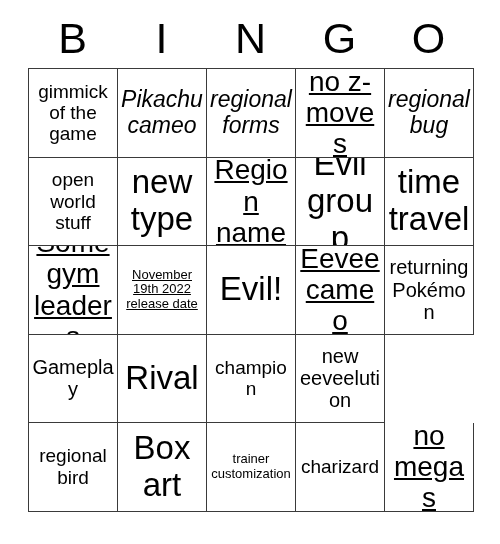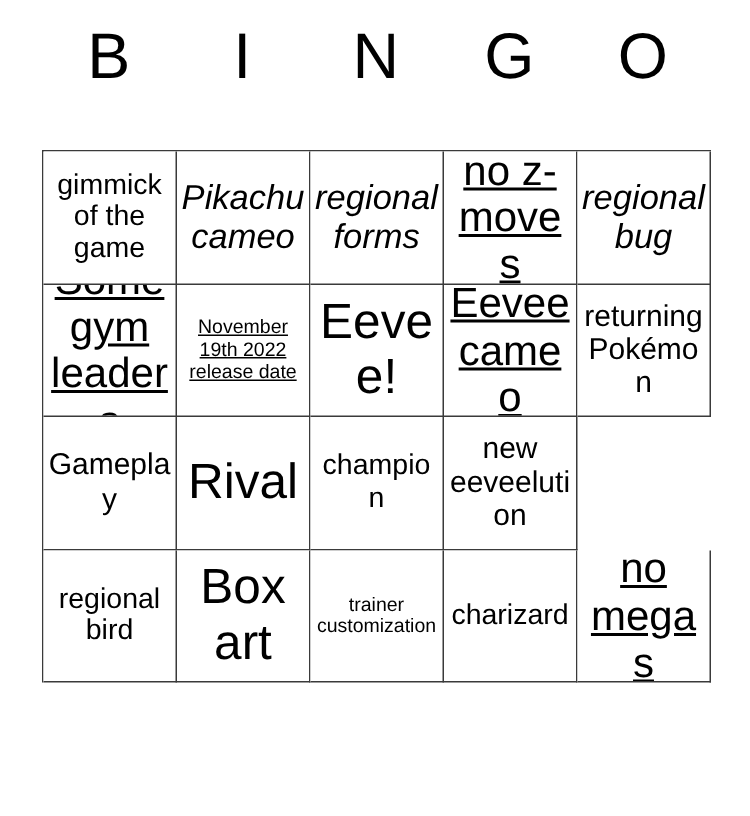--- a/index.html
+++ b/index.html
@@ -33,21 +33,20 @@
     font-weight: normal;
     line-height: 1;
     color: #000000;
     letter-spacing: 0;
   }
   .grid {
     width: 445px;
     border-top: 1.5px solid #3a3a3a;
     border-left: 1.5px solid #3a3a3a;
     box-sizing: content-box;
-    margin-top: 32px;
   }
   .grid-row {
     display: flex;
     width: 445px;
   }
   .cell {
     width: 89px;
     height: 88.5px;
     box-sizing: border-box;
     border-right: 1.5px solid #3a3a3a;
@@ -102,30 +101,47 @@
           <span class="cell-text">regional forms</span>
         </div>
       <div class="cell fs-xl">
           <span class="cell-text">no z-moves</span>
         </div>
       <div class="cell fs-lg">
           <span class="cell-text">regional bug</span>
         </div>
     </div>
 
+    <div class="grid-row">
+      <div class="cell fs-md">
+          <span class="cell-text">open world stuff</span>
+        </div>
+      <div class="cell fs-xxl">
+          <span class="cell-text">new type</span>
+        </div>
+      <div class="cell fs-xl">
+          <span class="cell-text">Region name</span>
+        </div>
+      <div class="cell fs-xxl">
+          <span class="cell-text">Evil group</span>
+        </div>
+      <div class="cell fs-xxl">
+          <span class="cell-text">time travel</span>
+        </div>
+    </div>
 
     <div class="grid-row">
       <div class="cell fs-xl">
           <span class="cell-text">Some gym leaders</span>
         </div>
       <div class="cell fs-xs">
           <span class="cell-text">November 19th 2022 release date</span>
         </div>
       <div class="cell fs-xxl">
-          <span class="cell-text">Eevee!</span>
+          <span class="cell-text">Evil!</span>
         </div>
       <div class="cell fs-xl">
           <span class="cell-text">Eevee cameo</span>
         </div>
       <div class="cell fs-sm">
           <span class="cell-text">returning Pokémon</span>
         </div>
     </div>
 
     <div class="grid-row">

